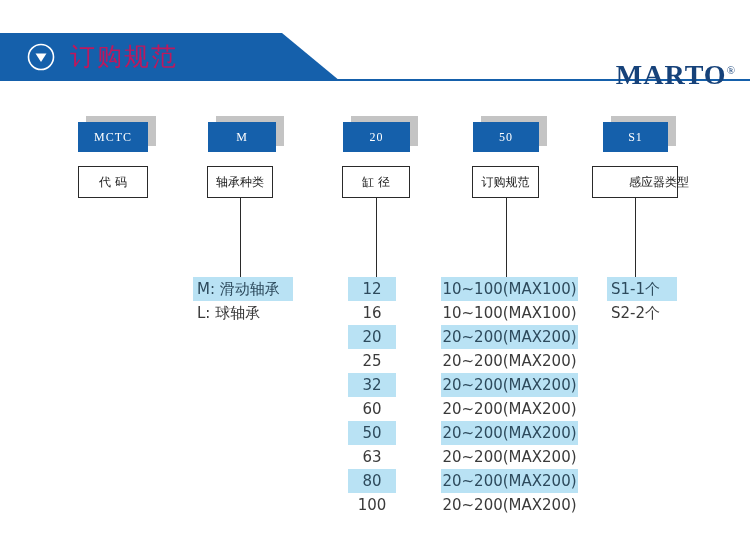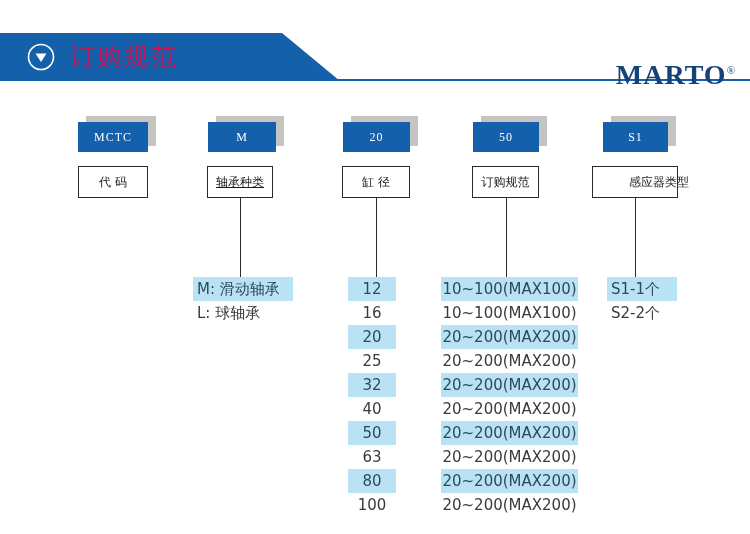--- a/index.html
+++ b/index.html
@@ -173,41 +173,41 @@
         <div class="code-box" style="width: 70px;">MCTC</div>
       </div>
     </div>
     <div class="label-box" style="position: absolute; left: 78px; top: 166px; width: 70px;">代 码</div>
     <div class="col" style="left: 208px;">
       <div class="code-box-wrap" style="width: 78px;">
         <div class="code-shadow" style="width: 68px;"></div>
         <div class="code-box" style="width: 68px;">M</div>
       </div>
     </div>
-    <div class="label-box" style="position: absolute; left: 207px; top: 166px; width: 66px; text-decoration: underline;">轴承种类</div>
+    <div class="label-box" style="position: absolute; left: 207px; top: 166px; width: 66px;">轴承种类</div>
     <div class="connector" style="left: 240px; top: 198px; height: 79px;"></div>
     <div class="opt-list" style="left: 193px; top: 277px; width: 100px;">
       <div class="opt left pad hl">M: 滑动轴承</div>
       <div class="opt left pad">L: 球轴承</div>
     </div>
     <div class="col" style="left: 343px;">
       <div class="code-box-wrap" style="width: 77px;">
         <div class="code-shadow" style="width: 67px;"></div>
         <div class="code-box" style="width: 67px;">20</div>
       </div>
     </div>
     <div class="label-box" style="position: absolute; left: 342px; top: 166px; width: 68px;">缸 径</div>
     <div class="connector" style="left: 376px; top: 198px; height: 79px;"></div>
     <div class="opt-list" style="left: 348px; top: 277px; width: 48px;">
       <div class="opt center hl">12</div>
       <div class="opt center">16</div>
       <div class="opt center hl">20</div>
       <div class="opt center">25</div>
       <div class="opt center hl">32</div>
-      <div class="opt center">40</div>
+      <div class="opt center">60</div>
       <div class="opt center hl">50</div>
       <div class="opt center">63</div>
       <div class="opt center hl">80</div>
       <div class="opt center">100</div>
     </div>
     <div class="col" style="left: 473px;">
       <div class="code-box-wrap" style="width: 76px;">
         <div class="code-shadow" style="width: 66px;"></div>
         <div class="code-box" style="width: 66px;">50</div>
       </div>

